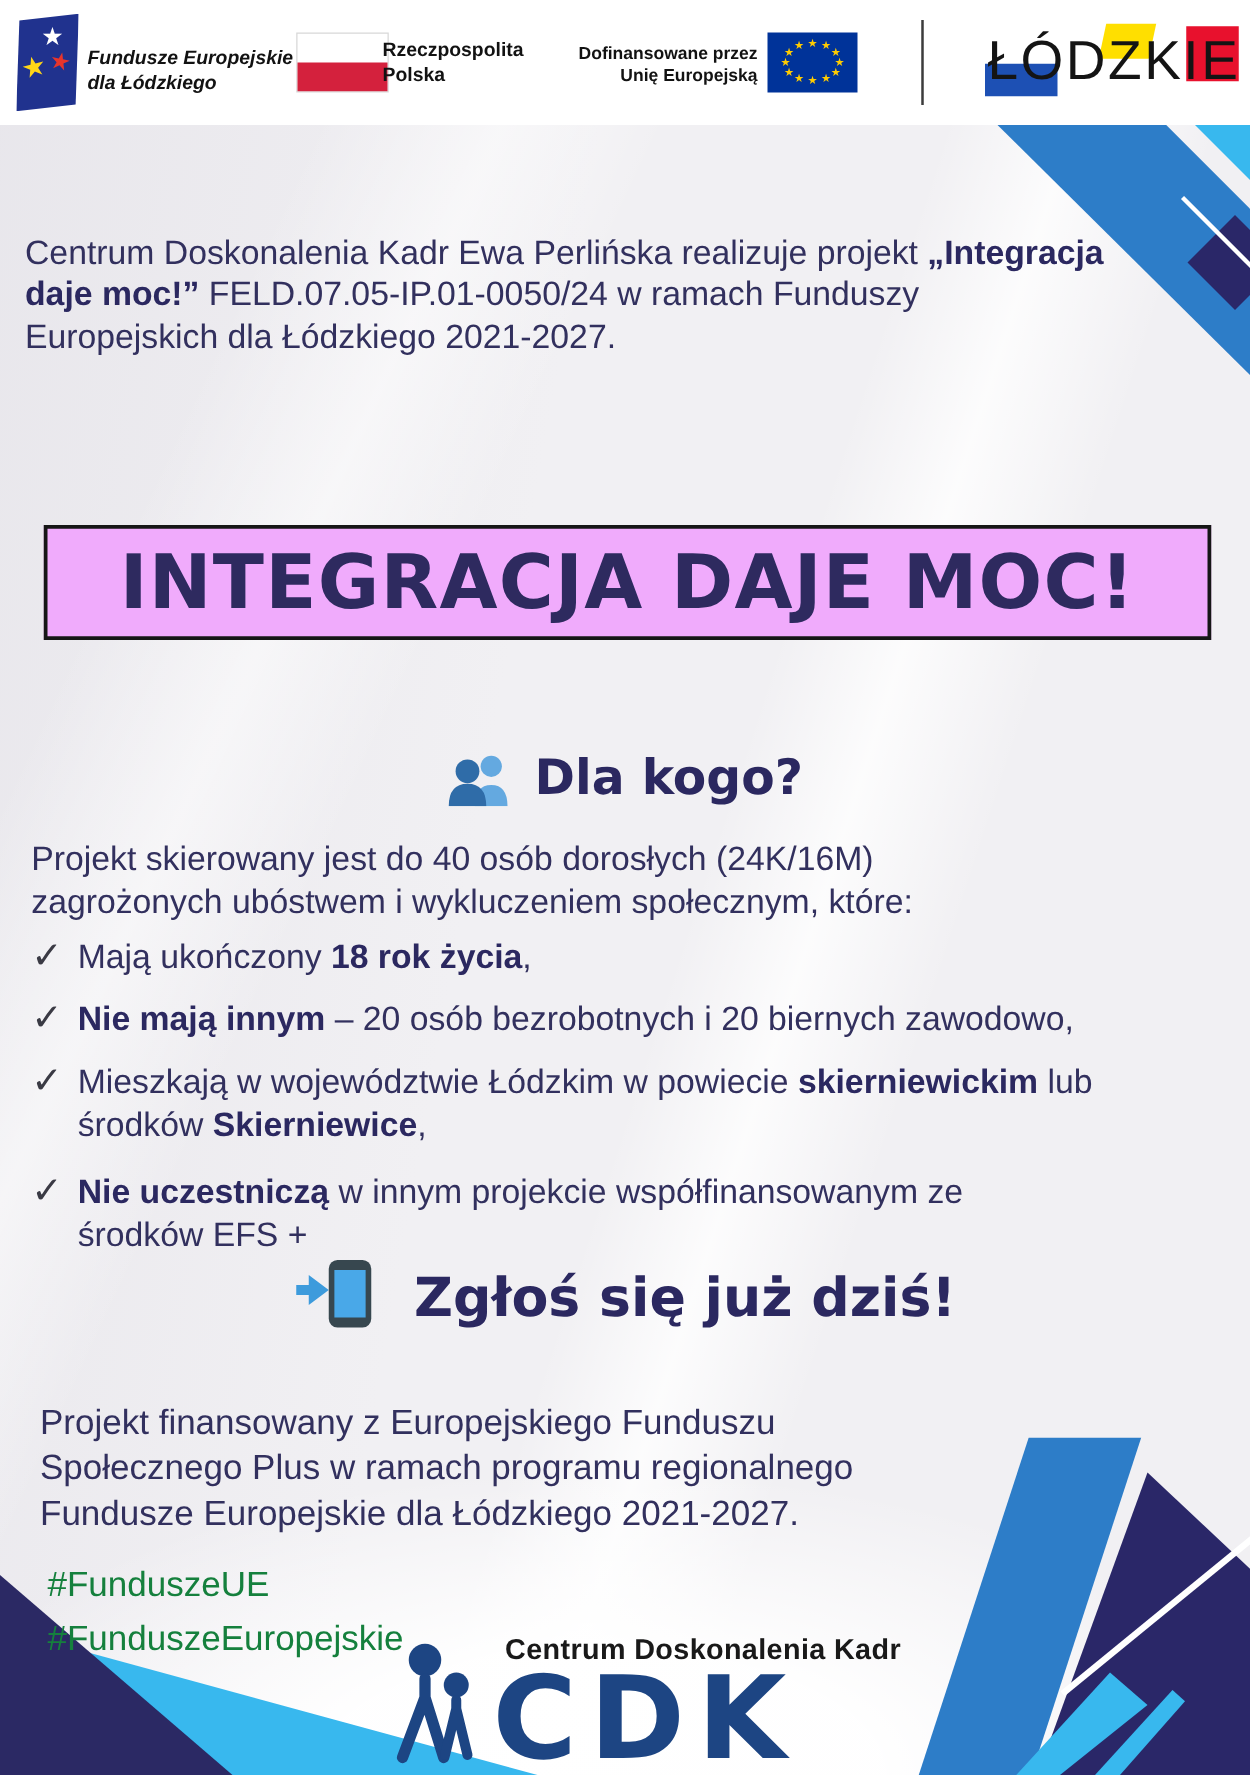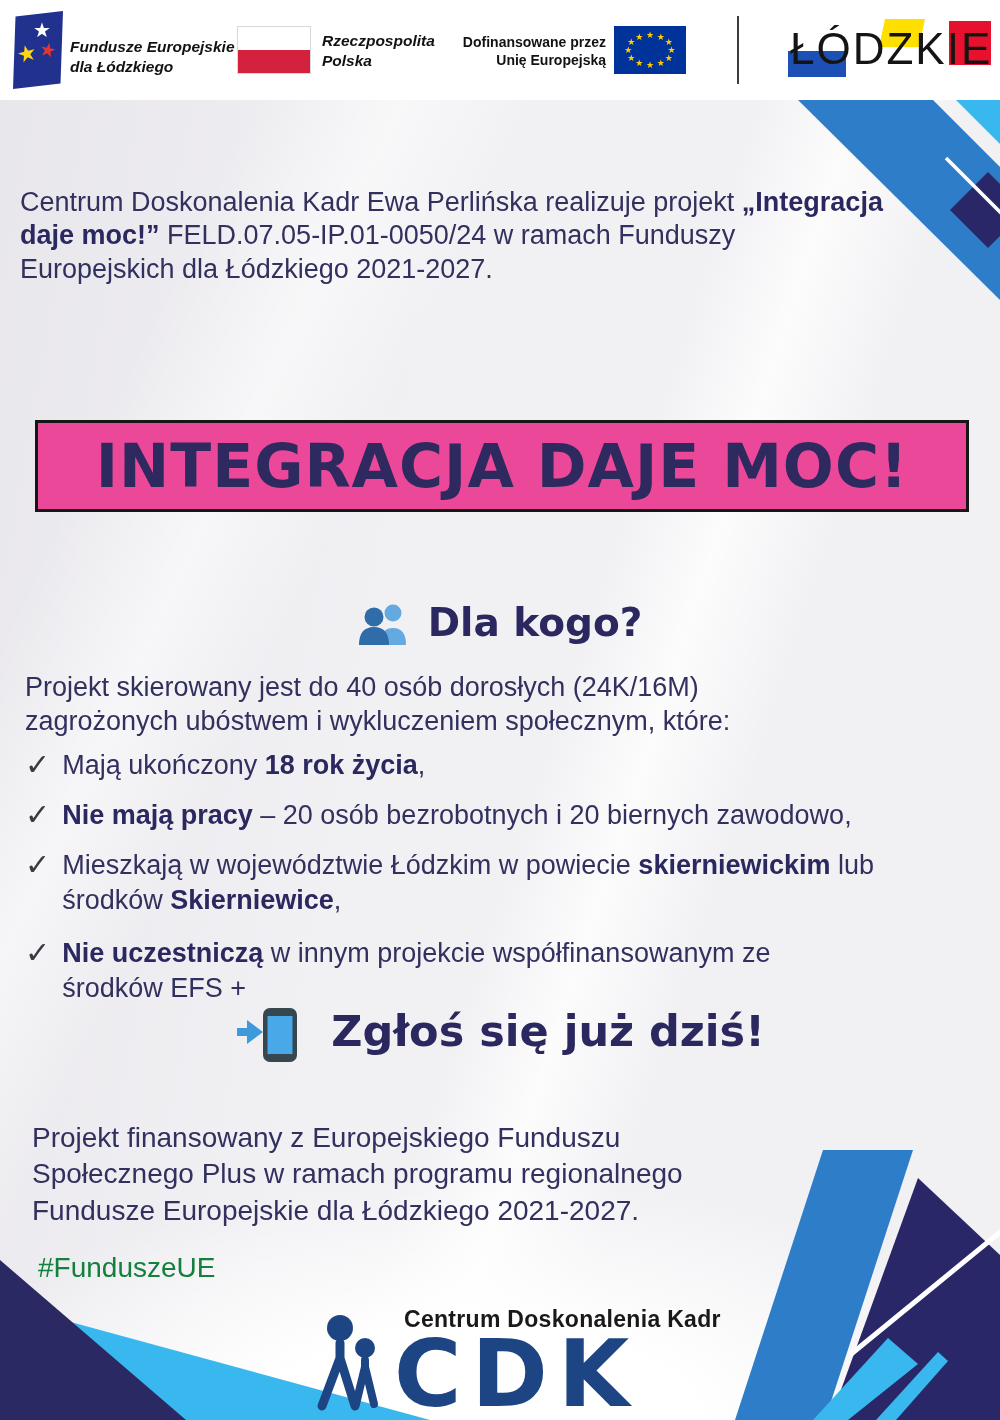--- a/index.html
+++ b/index.html
@@ -21,50 +21,50 @@
   .hdr-label{position:absolute;font-size:15.5px;font-weight:bold;color:#121212;line-height:1.3;}
   .fe-flag{position:absolute;left:13px;top:11px;width:50px;height:78px;background:#20328e;
     clip-path:polygon(5% 7%, 100% 0%, 95% 93%, 0% 100%);}
   .fe-star{position:absolute;line-height:1;transform:translate(-50%,-50%);}
   .fe-star-white{left:58%;top:24%;font-size:20px;color:#fff;}
   .fe-star-yellow{left:28%;top:55%;font-size:22px;color:#ffd617;transform:translate(-50%,-50%) rotate(-14deg);}
   .fe-star-red{left:70%;top:50%;font-size:19px;color:#e8352c;transform:translate(-50%,-50%) rotate(12deg);}
   .fe-text{left:70px;top:37px;font-style:italic;}
   .pl-flag{position:absolute;left:237px;top:26px;width:74px;height:48px;border:1px solid #d8d8d8;box-sizing:border-box;background:#fff;}
   .pl-flag-bottom{position:absolute;left:0;bottom:0;width:100%;height:50%;background:#d4213d;}
-  .pl-text{left:322px;top:31px;font-style:italic;}
+  .pl-text{left:306px;top:31px;}
   .eu-text{left:448px;top:33px;width:158px;text-align:right;font-size:14px;}
   .eu-flag{position:absolute;left:614px;top:26px;width:72px;height:48px;background:#003399;}
   .eu-star{position:absolute;transform:translate(-50%,-50%);color:#ffcc00;font-size:9px;line-height:1;}
   .hdr-divider{position:absolute;left:737px;top:16px;width:2px;height:68px;background:#3c3c3c;}
   .lodzkie{position:absolute;left:788px;top:19px;width:205px;height:64px;}
   .lz-rect{position:absolute;display:block;}
   .lz-blue{left:0;bottom:6px;width:58px;height:26px;background:#1d50b4;}
   .lz-yellow{left:94px;top:0;width:40px;height:28px;background:#ffdf00;transform:skewX(-12deg);}
   .lz-red{right:2px;top:2px;width:42px;height:44px;background:#e8112d;}
   .lz-text{position:absolute;left:2px;top:5px;font-size:44px;font-weight:400;letter-spacing:2px;color:#141414;}
 
   
   .intro{position:absolute;z-index:3;left:20px;top:186px;width:872px;margin:0;
     font-size:27px;line-height:1.24;color:#32305e;}
   .b{font-weight:800;color:#2b2860;}
   .title-box{position:absolute;z-index:3;left:35px;top:420px;width:928px;height:86px;
-    background:#ec4899;border:3px solid #161616;display:flex;align-items:center;justify-content:center;}
+    background:#f0abfc;border:3px solid #161616;display:flex;align-items:center;justify-content:center;}
   .title-text{font-family:"DejaVu Sans",sans-serif;font-size:60px;font-weight:800;
     letter-spacing:1px;color:#2e2a5f;white-space:nowrap;}
   .who-heading{position:absolute;z-index:3;left:0;right:0;top:600px;display:flex;align-items:center;
     justify-content:center;gap:16px;font-family:"DejaVu Sans",sans-serif;font-size:39px;font-weight:800;color:#2b2860;}
   .who-desc{position:absolute;z-index:3;left:25px;top:670px;width:830px;margin:0;
     font-size:27px;line-height:1.26;color:#32305e;}
   .checklist{position:absolute;z-index:3;left:25px;top:748px;width:955px;}
   .check-item{display:flex;gap:12px;margin-bottom:15px;font-size:27px;line-height:1.3;color:#32305e;}
   .check{font-family:"DejaVu Sans",sans-serif;font-size:30px;font-weight:700;color:#3a3a44;line-height:1.15;}
   .check-item:nth-child(3){margin-bottom:18px;}
   .check-item:nth-child(4) .check-text{max-width:800px;}
-  .cta{position:absolute;z-index:3;left:0;right:0;top:1006px;display:flex;align-items:flex-start;
+  .cta{position:absolute;z-index:3;left:0;right:0;top:1006px;display:flex;align-items:flex-end;
     justify-content:center;gap:30px;font-family:"DejaVu Sans",sans-serif;font-size:43px;font-weight:800;color:#2b2860;}
   .footer-text{position:absolute;z-index:3;left:32px;top:1120px;width:710px;margin:0;
     font-size:28px;line-height:1.3;color:#32305e;}
   .hashtags{position:absolute;z-index:3;left:38px;top:1246px;font-size:28px;line-height:1.55;color:#15803d;}
   .cdk{position:absolute;z-index:4;left:310px;top:1306px;display:flex;align-items:flex-end;gap:6px;}
   .cdk-icon{margin-bottom:6px;}
   .cdk-col{display:flex;flex-direction:column;}
   .cdk-name{padding-left:10px;font-size:23px;font-weight:bold;color:#191919;letter-spacing:.3px;}
   .cdk-abbr{font-family:"DejaVu Sans",sans-serif;font-size:92px;font-weight:800;
     letter-spacing:10px;line-height:.92;color:#1d4583;}
@@ -161,21 +161,21 @@
 
   <p class="who-desc">Projekt skierowany jest do 40 osób dorosłych (24K/16M) zagrożonych ubóstwem i wykluczeniem społecznym, które:</p>
 
   <div class="checklist">
       <div class="check-item">
         <span class="check">✓</span>
         <span class="check-text"><span>Mają ukończony </span><span class="b">18 rok życia</span><span>,</span></span>
       </div>
       <div class="check-item">
         <span class="check">✓</span>
-        <span class="check-text"><span class="b">Nie mają pracy</span><span> – 20 osób bezrobotnych i 20 biernych zawodowo,</span></span>
+        <span class="check-text"><span class="b">Nie mają innym</span><span> – 20 osób bezrobotnych i 20 biernych zawodowo,</span></span>
       </div>
       <div class="check-item">
         <span class="check">✓</span>
         <span class="check-text"><span>Mieszkają w województwie Łódzkim w powiecie </span><span class="b">skierniewickim</span><span> lub środków </span><span class="b">Skierniewice</span><span>,</span></span>
       </div>
       <div class="check-item">
         <span class="check">✓</span>
         <span class="check-text"><span class="b">Nie uczestniczą</span><span> w innym projekcie współfinansowanym ze środków EFS +</span></span>
       </div>
     </div>
@@ -186,20 +186,21 @@
       <rect x="28" y="2" width="34" height="54" rx="7" fill="#37474f"></rect>
       <rect x="32.5" y="10" width="25" height="38" fill="#49a8e8"></rect>
     </svg>
     <span>Zgłoś się już dziś!</span>
   </div>
 
   <p class="footer-text">Projekt finansowany z Europejskiego Funduszu Społecznego Plus w ramach programu regionalnego Fundusze Europejskie dla Łódzkiego 2021-2027.</p>
 
   <div class="hashtags">
     <div>#FunduszeUE</div>
+    <div>#FunduszeEuropejskie</div>
   </div>
 
   <div class="cdk">
     <svg class="cdk-icon" width="78" height="98" viewBox="0 0 78 98">
       <g stroke="#1d4583" stroke-linecap="round" fill="none">
         <circle cx="30" cy="14" r="13" fill="#1d4583" stroke="none"></circle>
         <circle cx="55" cy="34" r="10" fill="#1d4583" stroke="none"></circle>
         <path d="M30 29 L30 50 M30 44 L12 92 M30 44 L45 92" stroke-width="9"></path>
         <path d="M55 46 L55 58 M55 53 L46 90 M55 53 L64 90" stroke-width="8"></path>
       </g>

